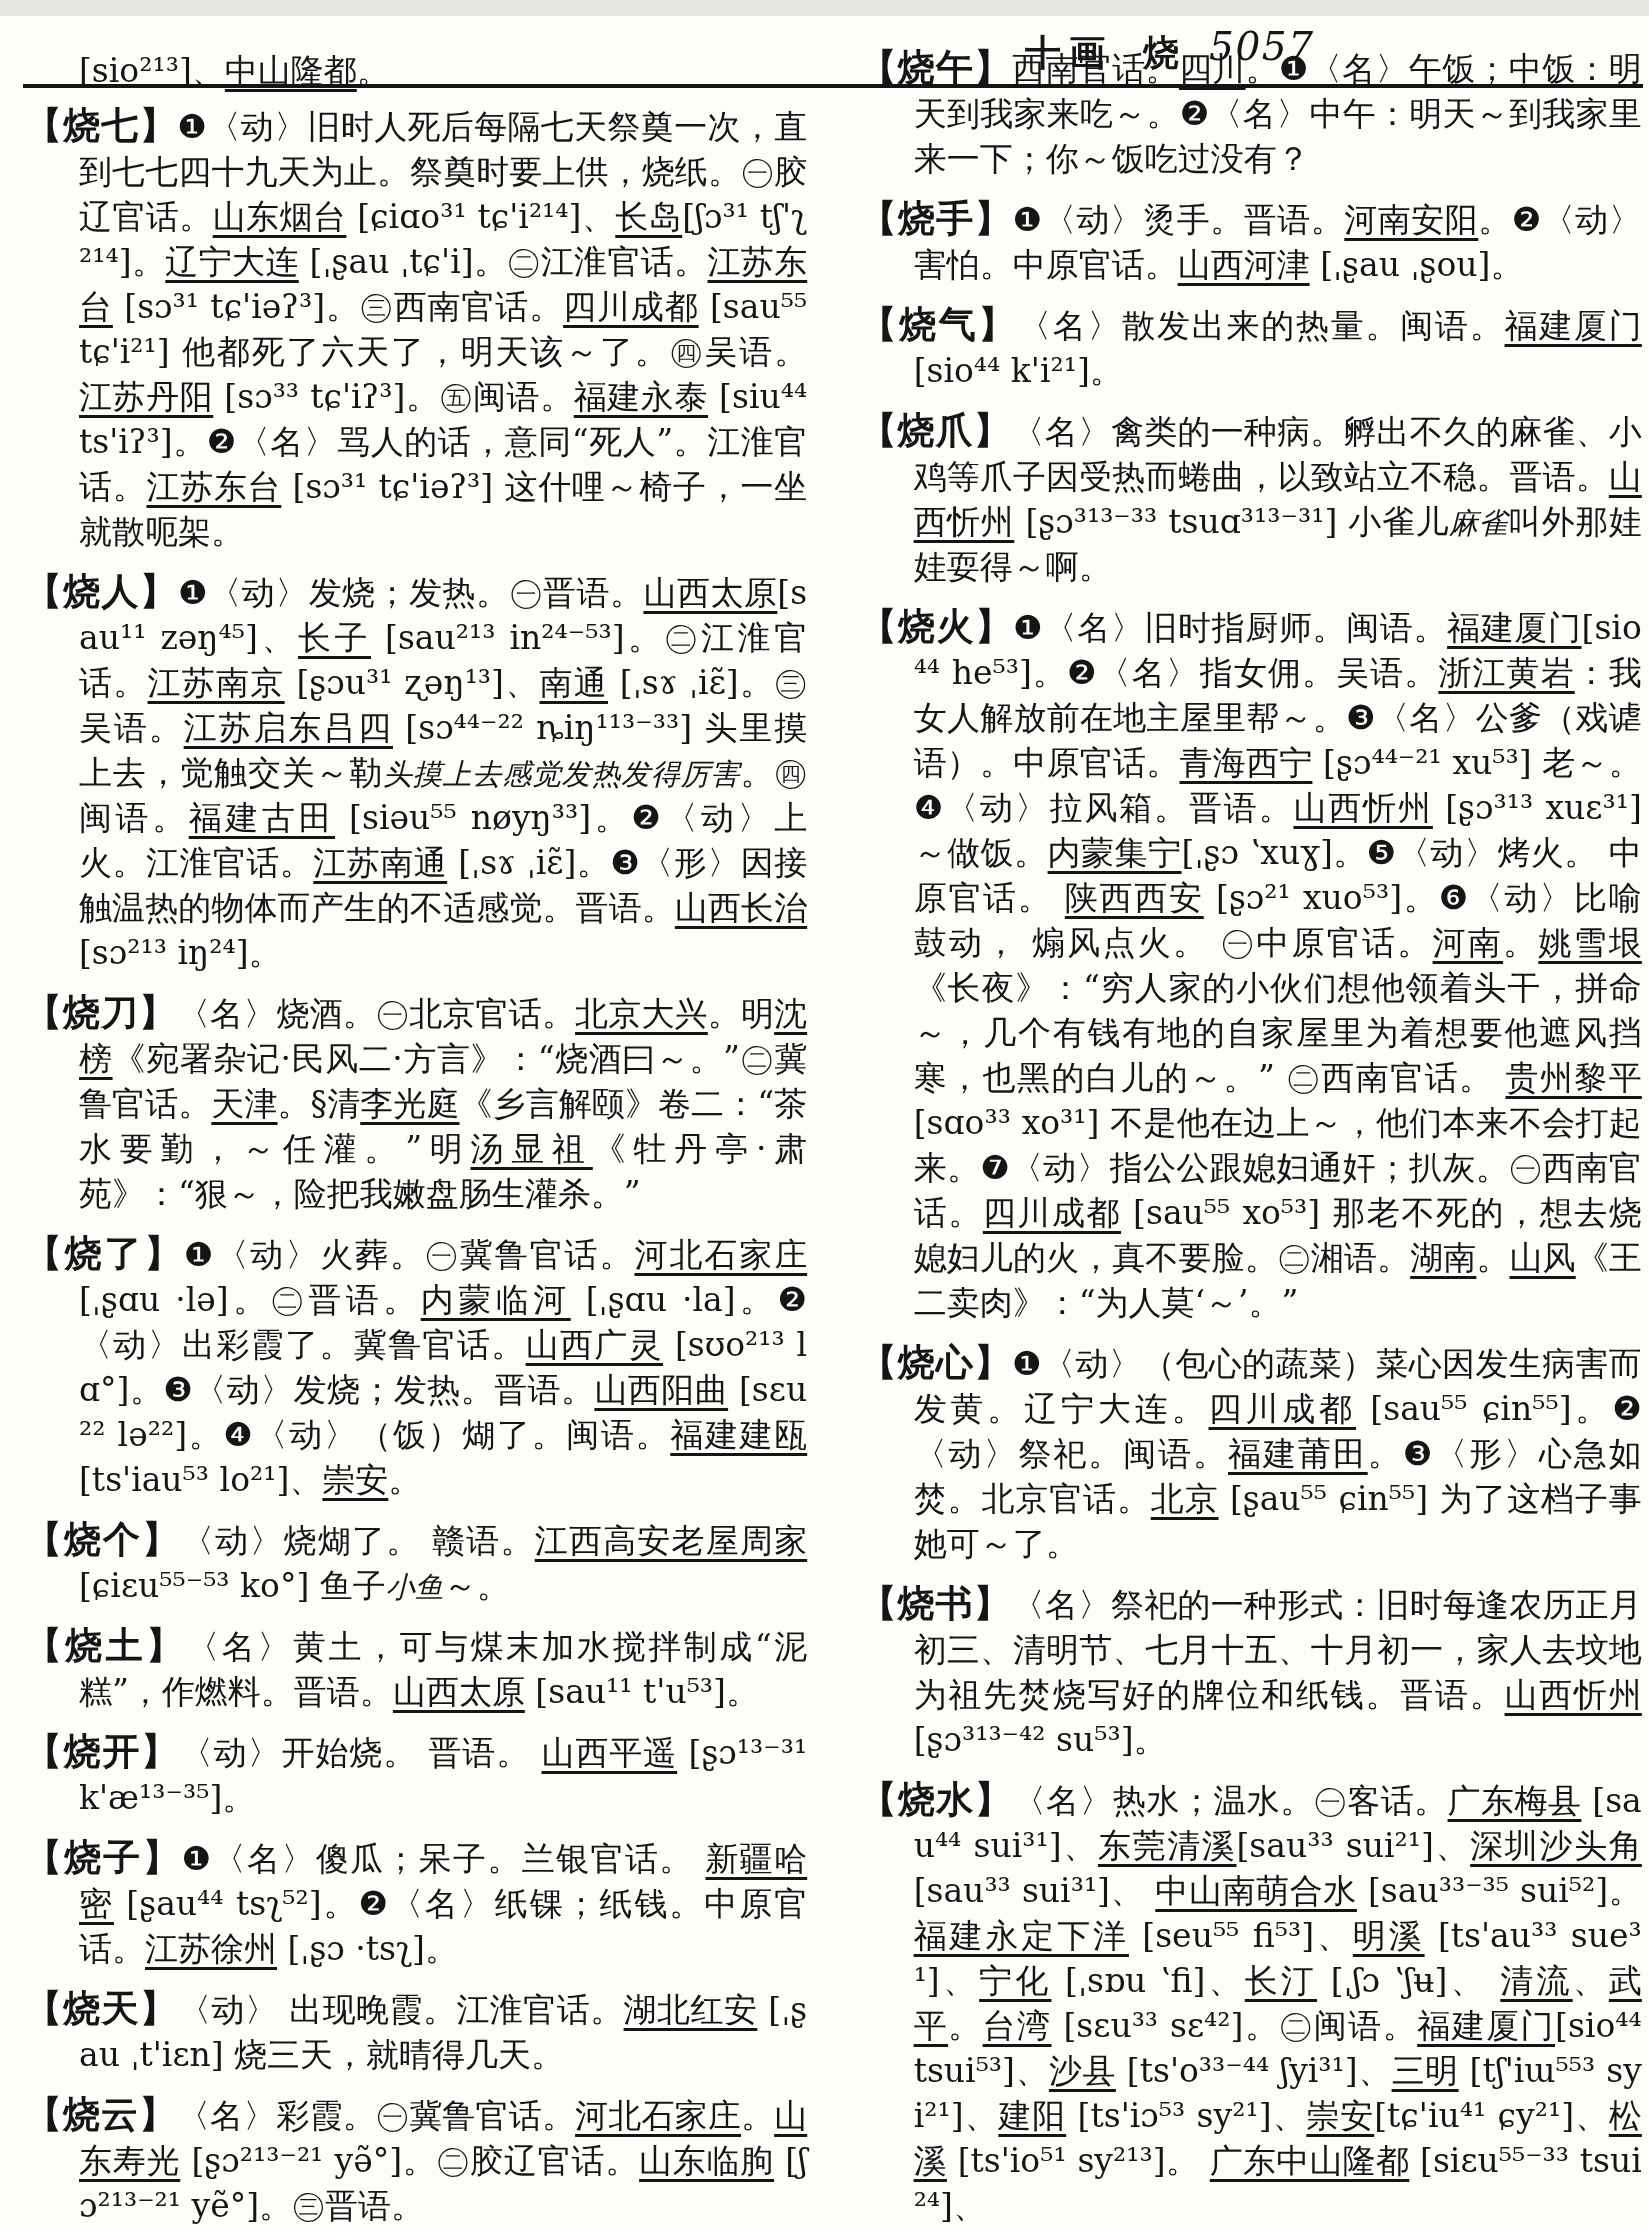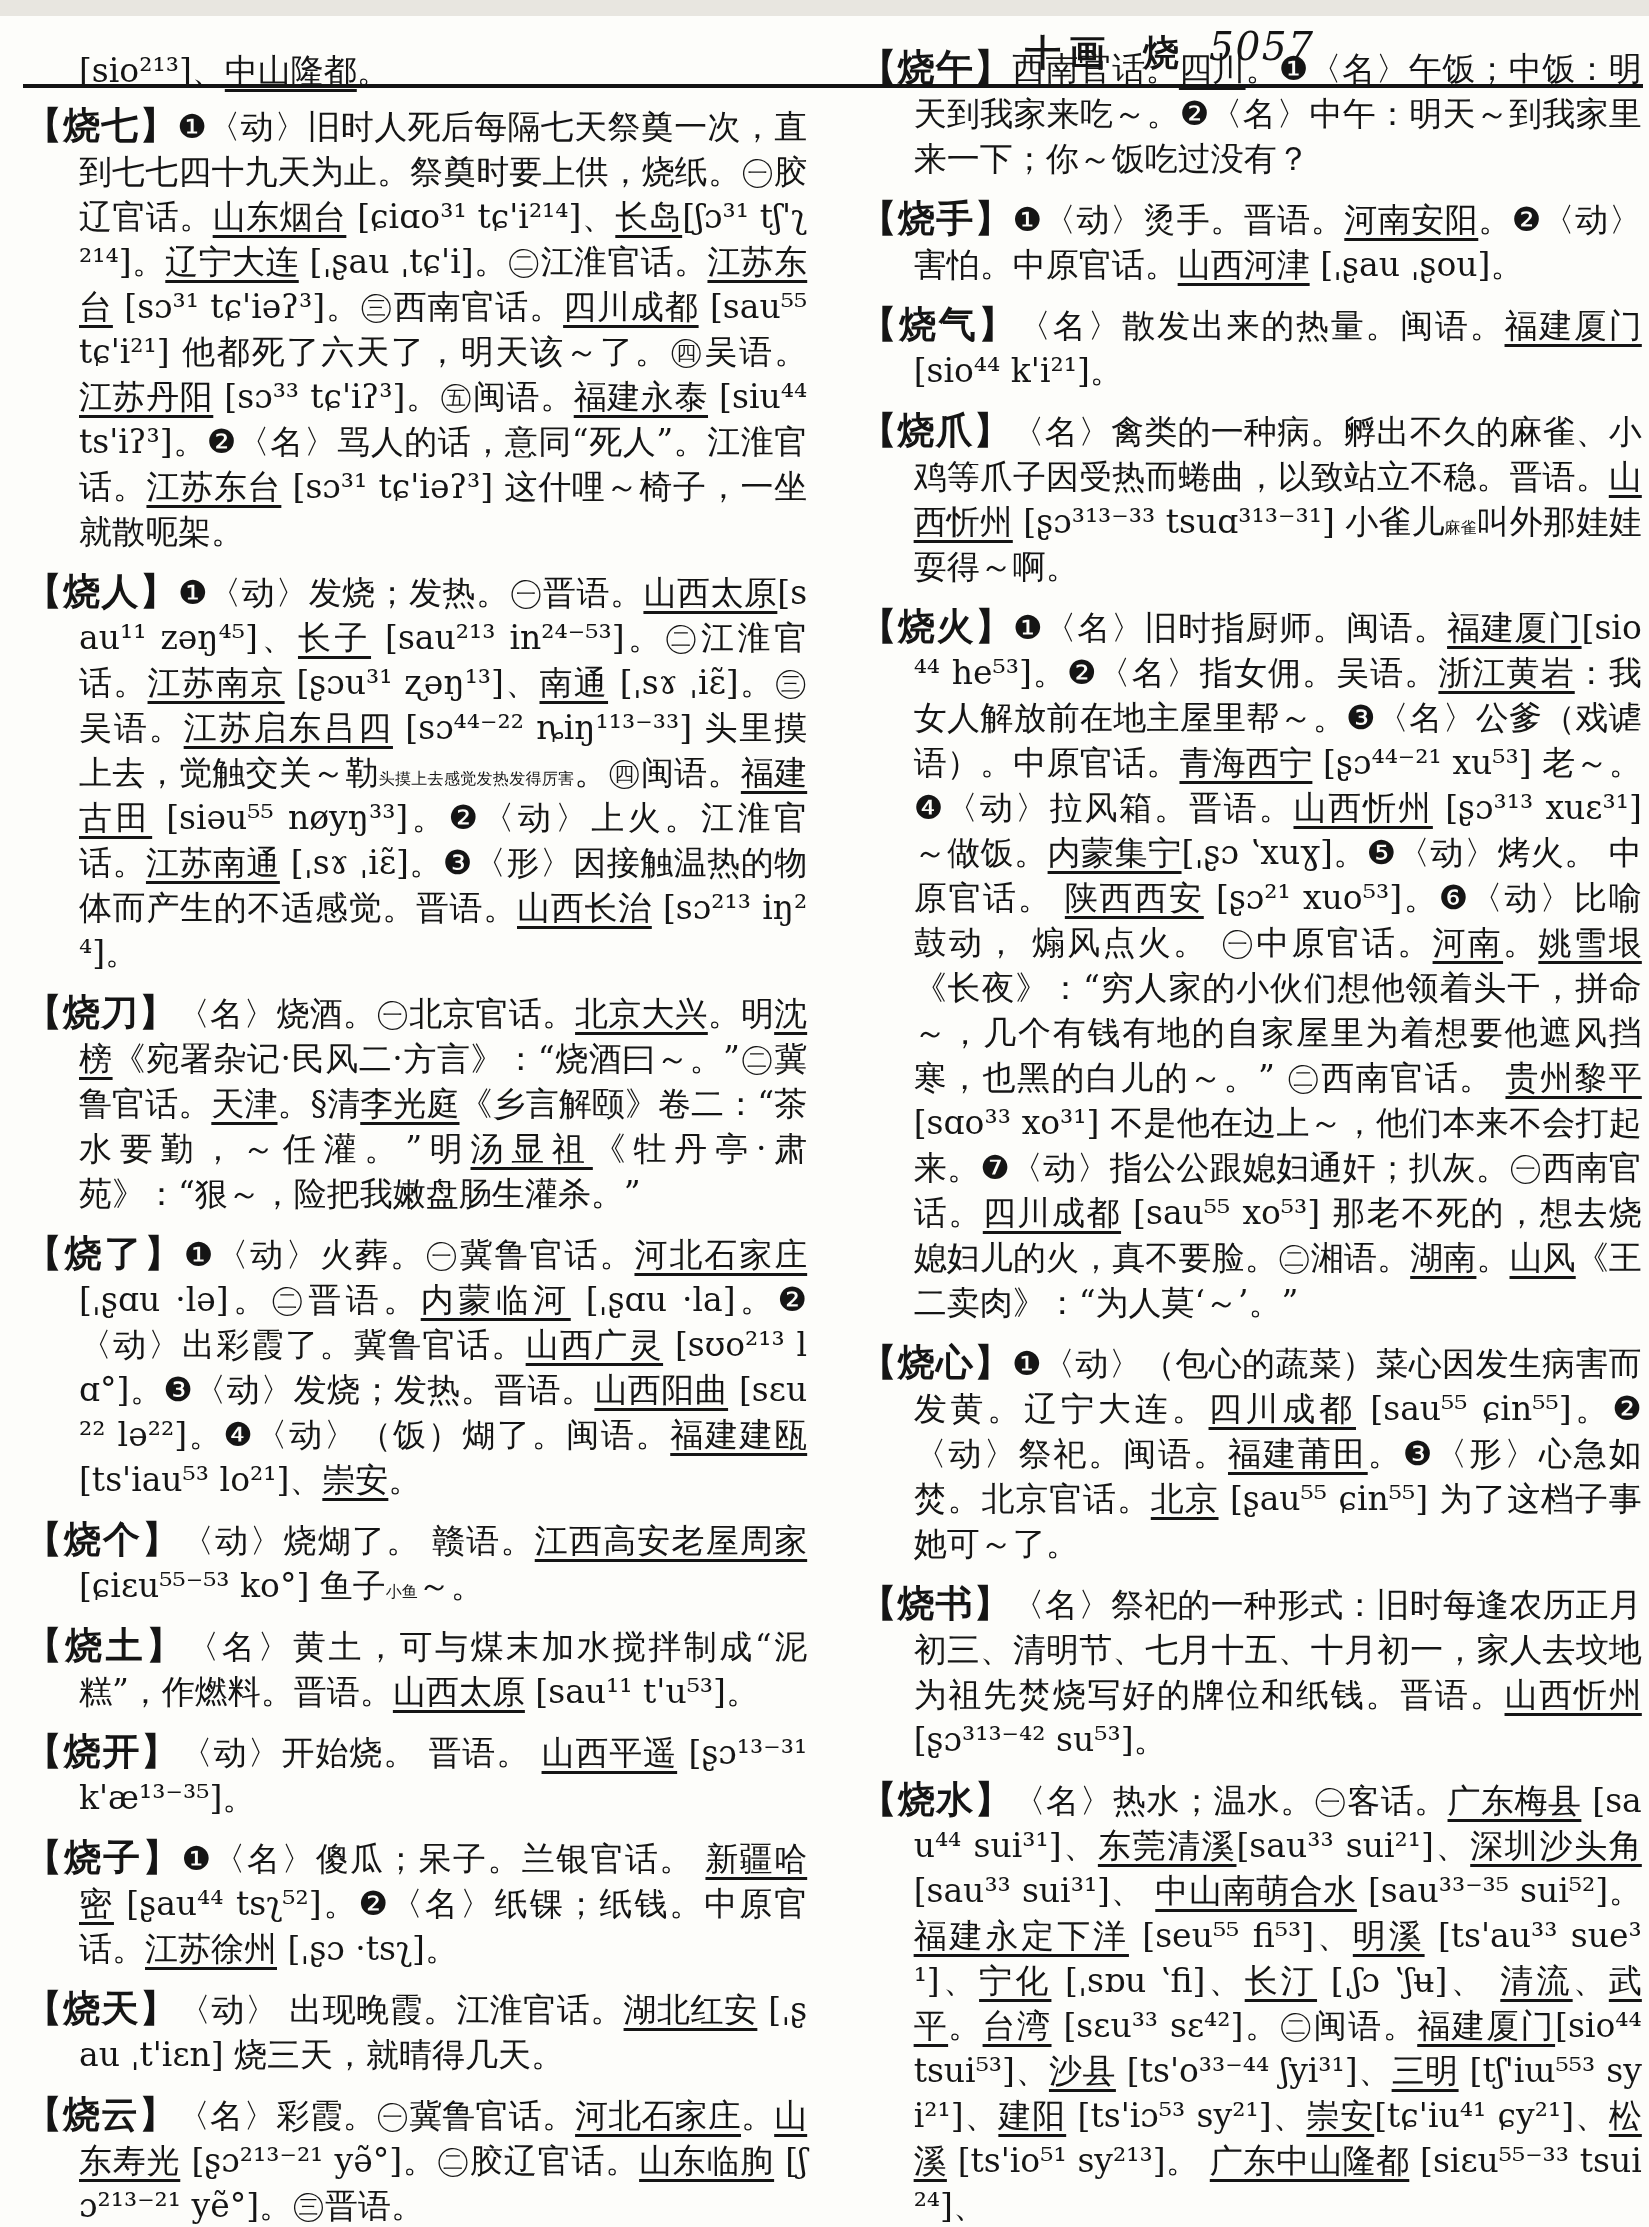--- a/index.html
+++ b/index.html
@@ -29,21 +29,21 @@
     padding-left:54px;
     text-indent:-54px;
     font-size:33px;
     line-height:45px;
     word-break:break-all;
   }
   .entry.cont{text-indent:0;margin-bottom:10px;}
   .headword{font-weight:bold;font-size:37px;letter-spacing:0.8px;}
   .r-t{}
   .r-u{text-decoration:underline;text-decoration-thickness:2.5px;text-underline-offset:7.4px;}
-  .r-s{font-size:16px;line-height:1;}
+  .r-s{font-size:29px;line-height:1;font-style:italic;}
 </style>
 </head>
 <body>
 
 <div class="page">
   <header class="hdr">
     <span class="hdr-section">十画</span>
     <span class="hdr-char">烧</span>
     <span class="hdr-page">5057</span>
   </header>

